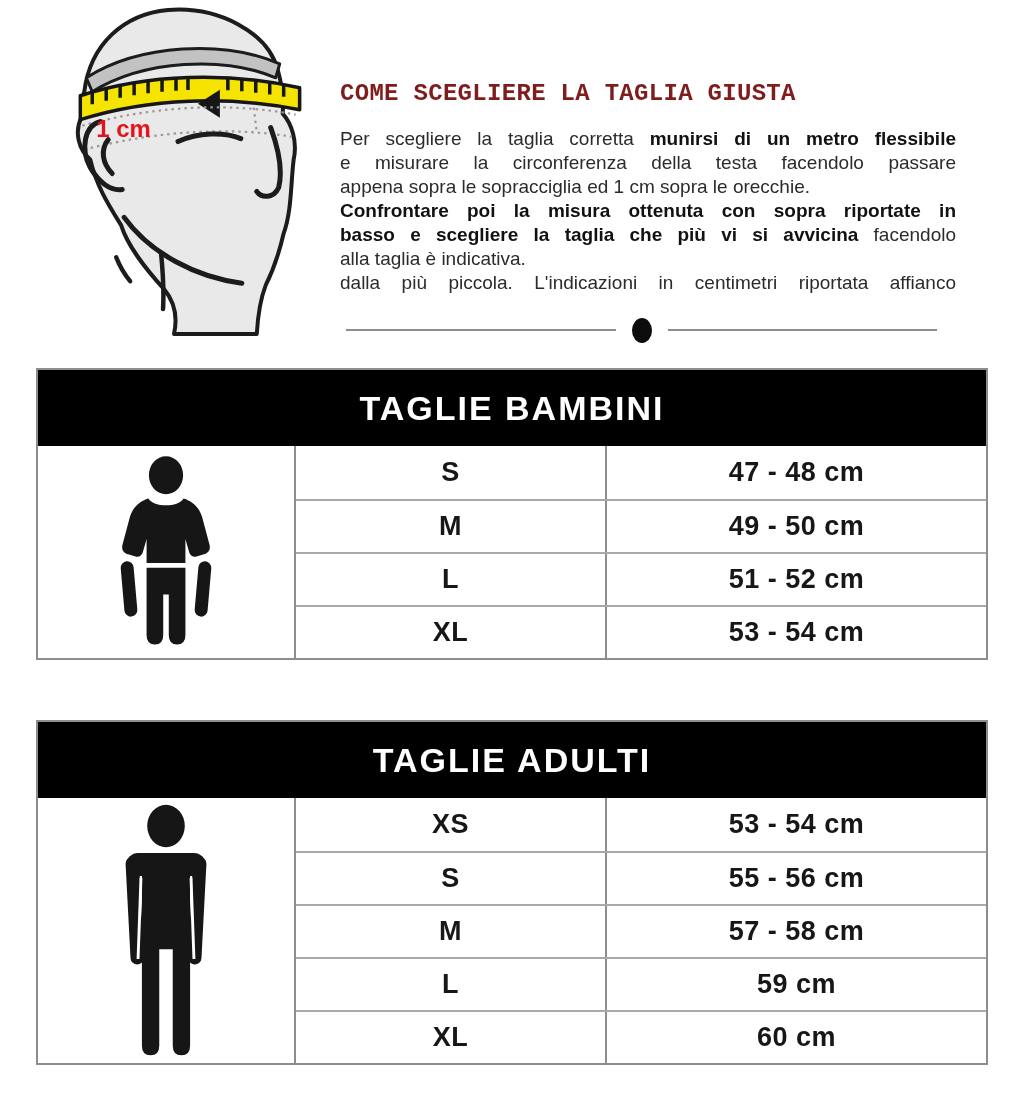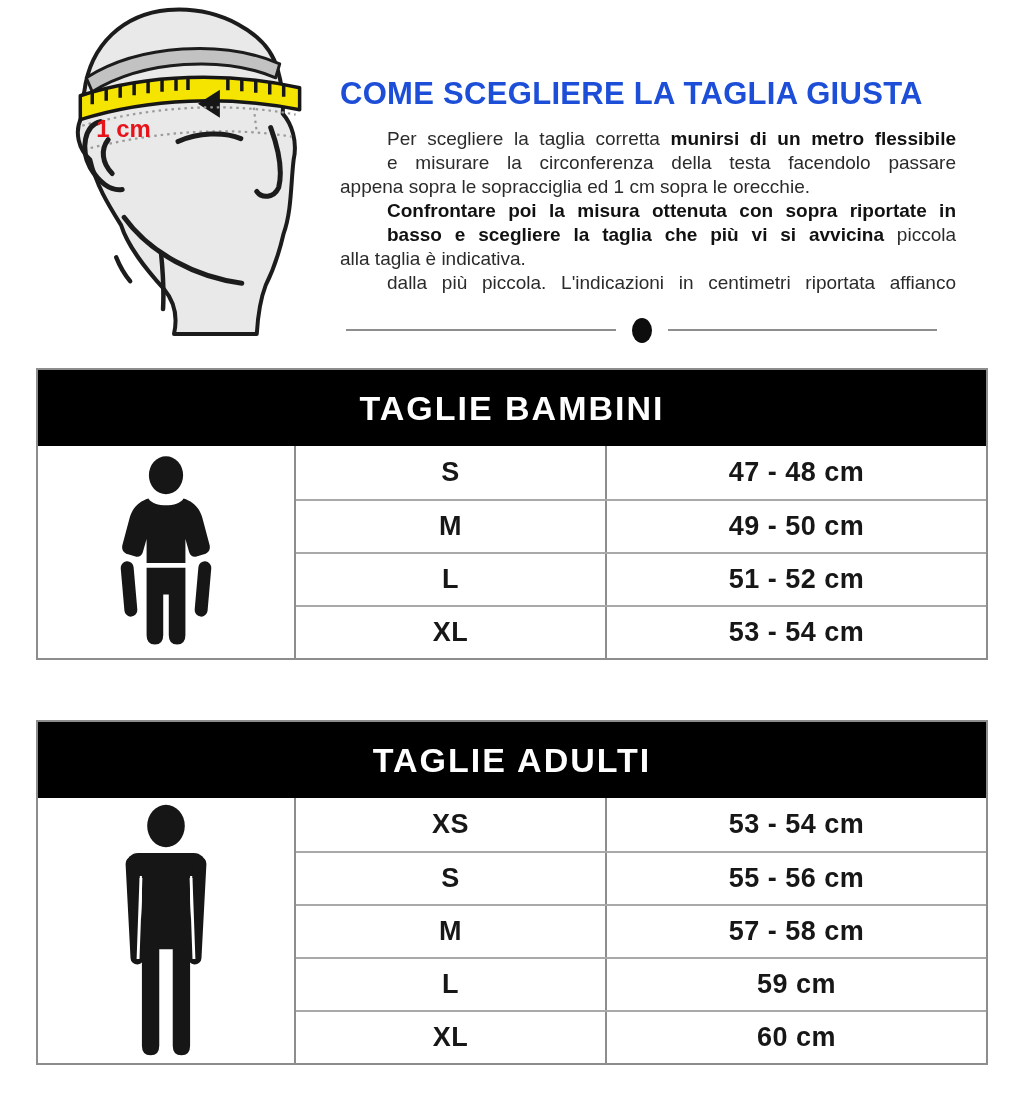--- a/index.html
+++ b/index.html
@@ -5,26 +5,26 @@
   html,body { margin:0; padding:0; background:#ffffff; }
   body {
     width:1024px; height:1096px; position:relative;
     font-family:"Liberation Sans", sans-serif; color:#1b1b1b;
     -webkit-font-smoothing:antialiased;
   }
   .top { position:relative; height:316px; }
   .illus { position:absolute; left:26px; top:2px; width:304px; height:334px; }
   .intro { position:absolute; left:340px; top:76px; width:616px; }
   .intro-title {
-    margin:0 0 15px 0; color:#1d4ed8; font-size:31px; line-height:36px;
-    font-weight:700; letter-spacing:0.3px; white-space:nowrap;
+    margin:0 0 15px 0; color:#7f1d1d; font-size:24px; line-height:36px;
+    font-weight:700; letter-spacing:0.3px; white-space:nowrap;font-family:Liberation Mono, monospace;
   }
   .para { font-size:19px; line-height:24px; color:#2b2b2b; }
   .para .line { text-align:justify; }
-  .para .line.just { text-align-last:justify;margin-left:47px; }
+  .para .line.just { text-align-last:justify; }
   .para b { color:#111; }
 
   .divider { display:flex; align-items:center; height:28px; margin:0 87px 0 346px; }
   .divider .dline { flex:1; height:2px; background:#8e8e8e; }
   .divider .dot { width:20px; height:25px; border-radius:50%; background:#0d0d0d; margin:0 16px; }
 
   .size-table { margin:0 36px; border:2px solid #8d8d8d; background:#fff; }
   .size-table.bambini { margin-top:24px; }
   .size-table.adulti  { margin-top:60px; }
   .table-header {
@@ -85,21 +85,21 @@
     <text x="68" y="135" font-size="24" font-weight="bold" fill="#e8121a" font-family="Liberation Sans, sans-serif">1 cm</text>
   </svg>
 
   <div class="intro">
     <h1 class="intro-title">COME SCEGLIERE LA TAGLIA GIUSTA</h1>
     <div class="para">
         <div class="line just"><span>Per scegliere la taglia corretta </span><b>munirsi di un metro flessibile</b></div>
         <div class="line just"><span>e misurare la circonferenza della testa facendolo passare</span></div>
         <div class="line"><span>appena sopra le sopracciglia ed 1 cm sopra le orecchie.</span></div>
         <div class="line just"><b>Confrontare poi la misura ottenuta con sopra riportate in</b></div>
-        <div class="line just"><b>basso e scegliere la taglia che più vi si avvicina</b><span> piccola</span></div>
+        <div class="line just"><b>basso e scegliere la taglia che più vi si avvicina</b><span> facendolo</span></div>
         <div class="line"><span>alla taglia è indicativa.</span></div>
         <div class="line just"><span>dalla più piccola. L'indicazioni in centimetri riportata affianco</span></div>
       </div>
   </div>
 </div>
 
 <div class="divider">
   <div class="dline"></div>
   <div class="dot"></div>
   <div class="dline"></div>

